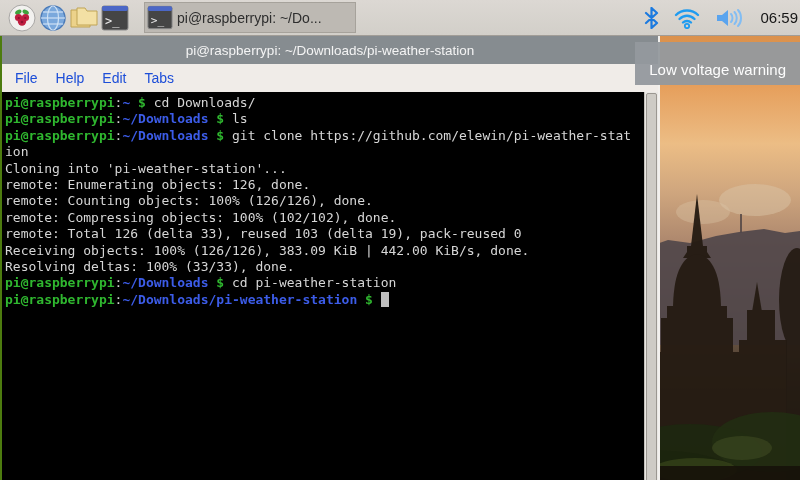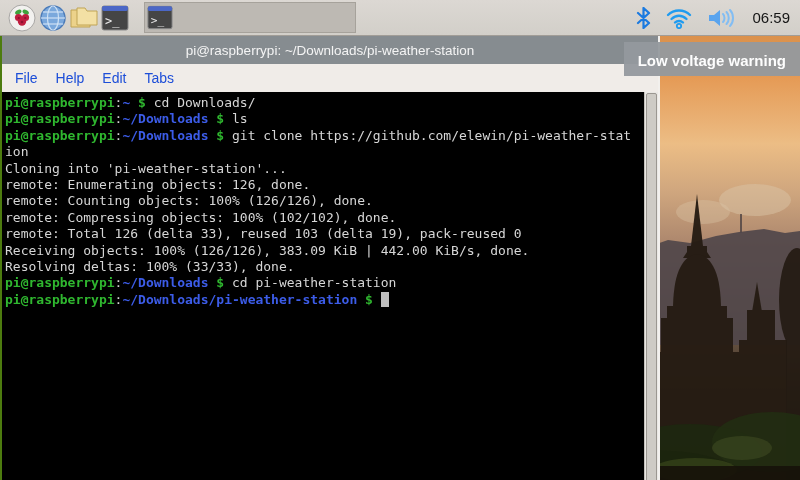--- a/index.html
+++ b/index.html
@@ -21,21 +21,21 @@
     padding-left:6px;
   }
   .launcher{width:31px;height:31px;border:none;background:transparent;padding:0;
     display:flex;align-items:center;justify-content:center;cursor:pointer;}
   .task-button{
     margin-left:14px;height:31px;display:flex;align-items:center;gap:4px;
     background:#bdb9b3;border:1px solid #a6a29b;box-sizing:border-box;
     padding:0 10px 0 2px;min-width:212px;cursor:pointer;
   }
   .task-button .tb-label{font-size:14px;color:#2e2e2e;white-space:nowrap;}
-  .tray{margin-left:auto;display:flex;align-items:center;gap:15px;padding-right:10px;}
+  .tray{margin-left:auto;display:flex;align-items:center;gap:15px;padding-right:2px;}
   .tray .ticon{display:flex;align-items:center;cursor:pointer;}
   .clock{font-size:15px;color:#161616;cursor:pointer;}
 
   
   .window{
     position:absolute;left:0;top:36px;width:660px;height:480px;z-index:10;
     box-sizing:border-box;
     border-left:2px solid #4d7c0f;border-right:2px solid #f2f0ed;border-bottom:2px solid #f2f0ed;
     display:flex;flex-direction:column;background:#efedeb;
   }
@@ -80,21 +80,21 @@
     border-top:6px solid #7f7b75;
   }
 
   
   .notifications{
     position:absolute;top:42px;right:0;z-index:40;
     display:flex;flex-direction:column;align-items:flex-end;
   }
   .toast{
     background:rgba(148,153,158,0.95);color:#fdfdfd;font-size:15px;
-    padding:10px 14px 7px 14px;white-space:nowrap;cursor:pointer;font-weight:bold;
+    padding:19px 14px 7px 14px;white-space:nowrap;cursor:pointer;
   }
 </style>
 </head>
 <body>
 
 <div class="desktop">
   <svg width="800" height="480" viewBox="0 0 800 480">
     <defs>
       <linearGradient id="sky" x1="0" y1="0" x2="0" y2="1">
         <stop offset="0" stop-color="#d28a45"></stop>
@@ -179,20 +179,21 @@
       <rect x="1" y="1" width="26" height="5" rx="2" fill="#4b67c6"></rect>
       <text x="4" y="20" font-family="DejaVu Sans Mono, monospace" font-size="12" fill="#eeeeee">&gt;_</text>
     </svg>
   </button>
   <div class="task-button">
     <svg width="26" height="25" viewBox="0 0 28 26">
       <rect x="1" y="1" width="26" height="24" rx="2" fill="#454545" stroke="#8b8b8b" stroke-width="1"></rect>
       <rect x="1" y="1" width="26" height="5" rx="2" fill="#4b67c6"></rect>
       <text x="4" y="20" font-family="DejaVu Sans Mono, monospace" font-size="12" fill="#eeeeee">&gt;_</text>
     </svg>
+    <span class="tb-label">pi@raspberrypi: ~/Do...</span>
   </div>
   <div class="tray">
     <span class="ticon">
       <svg width="15" height="22" viewBox="0 0 15 22">
         <path d="M7.5,1 L7.5,21 M7.5,1 L13,6 L2,16 M7.5,21 L13,16 L2,6" fill="none" stroke="#1b7ae0" stroke-width="2.2" stroke-linecap="round" stroke-linejoin="round"></path>
       </svg>
     </span>
     <span class="ticon">
       <svg width="26" height="22" viewBox="0 0 26 22">
         <path d="M2,8 C8,2 18,2 24,8" fill="none" stroke="#1f9bf0" stroke-width="2.4" stroke-linecap="round"></path>

